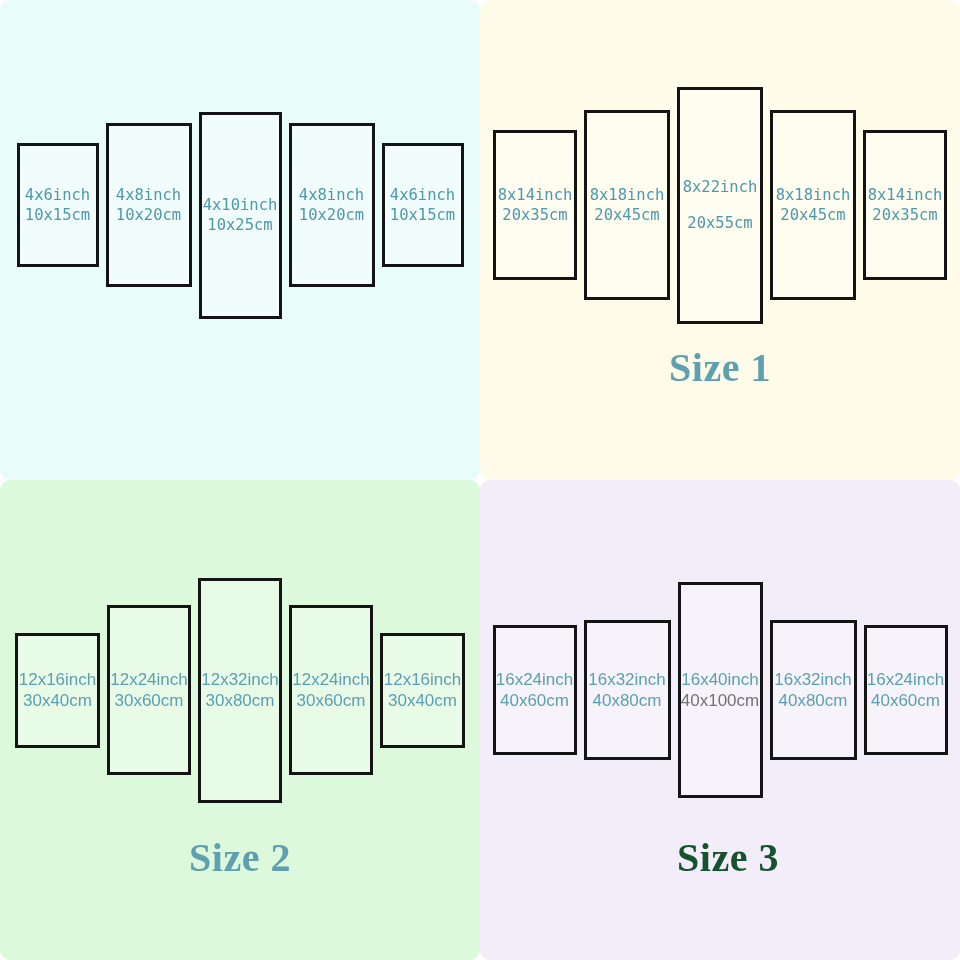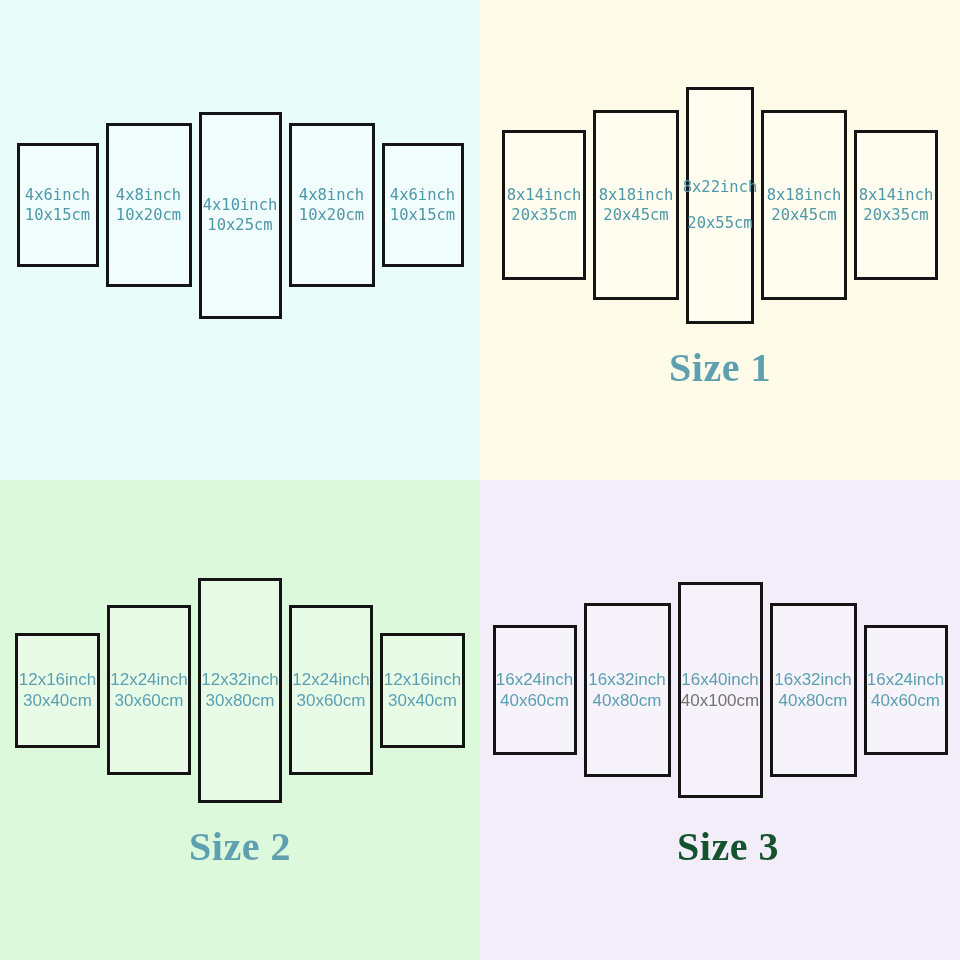--- a/index.html
+++ b/index.html
@@ -1,42 +1,42 @@
 <!DOCTYPE html>
 <html><head>
 <meta charset="utf-8">
 <style>
   html,body{margin:0;padding:0;}
   body{width:960px;height:960px;overflow:hidden;background:#ffffff;}
   .canvas{width:960px;height:960px;display:grid;grid-template-columns:480px 480px;grid-template-rows:480px 480px;}
-  .quad{position:relative;width:480px;height:480px;overflow:hidden;}
+  .quad{position:relative;width:480px;height:480px;overflow:hidden;border-radius:10px;}
   .panels{position:absolute;left:0;top:0;width:480px;display:flex;justify-content:center;align-items:center;gap:7px;}
   .q-tl .panels,.q-tr .panels{height:410px;}
   .q-bl .panels,.q-br .panels{height:420px;}
   .panel{box-sizing:border-box;border:3px solid #141414;background:rgba(255,255,255,.35);
          display:flex;flex-direction:column;align-items:center;justify-content:center;text-align:center;flex:0 0 auto;}
   .line{white-space:nowrap;display:block;}
   .q-tl .line,.q-tr .line{font-family:"DejaVu Sans Mono",monospace;font-size:15.5px;line-height:20px;}
   .q-bl .line,.q-br .line{font-family:"Liberation Sans",sans-serif;font-size:17px;line-height:21px;}
   .q-title{position:absolute;left:0;width:100%;text-align:center;margin:0;
            font-family:"Liberation Serif",serif;font-weight:700;font-size:40px;letter-spacing:0.5px;}
   .q-tl .q-title,.q-tr .q-title{top:344px;}
-  .q-bl .q-title,.q-br .q-title{top:343px;}
+  .q-bl .q-title,.q-br .q-title{top:354px;}
   
   .q-tl .p1,.q-tl .p5{width:82px;height:124px;}
   .q-tl .p2,.q-tl .p4{width:86px;height:164px;}
   .q-tl .p3{width:83px;height:207px;margin-top:20px;}
   .q-tr .p1,.q-tr .p5{width:84px;height:150px;}
   .q-tr .p2,.q-tr .p4{width:86px;height:190px;}
-  .q-tr .p3{width:68px;height:237px;gap:16px;}
+  .q-tr .p3{width:86px;height:237px;gap:16px;}
   .q-bl .p1,.q-bl .p5{width:85px;height:115px;text-align:center;}
   .q-bl .p2,.q-bl .p4{width:84px;height:170px;}
   .q-bl .p3{width:84px;height:225px;}
   .q-br .p1,.q-br .p5{width:84px;height:130px;}
-  .q-br .p2,.q-br .p4{width:87px;height:174px;}
+  .q-br .p2,.q-br .p4{width:87px;height:140px;}
   .q-br .p3{width:85px;height:216px;}
 </style>
 </head>
 <body>
 
 <div class="canvas">
 
   <section class="quad q-tl" style="background: rgb(232, 252, 250);">
     <div class="panels">
       <div class="panel p1" style="border-color: rgb(20, 20, 20); background: rgba(255, 255, 255, 0.35);">

